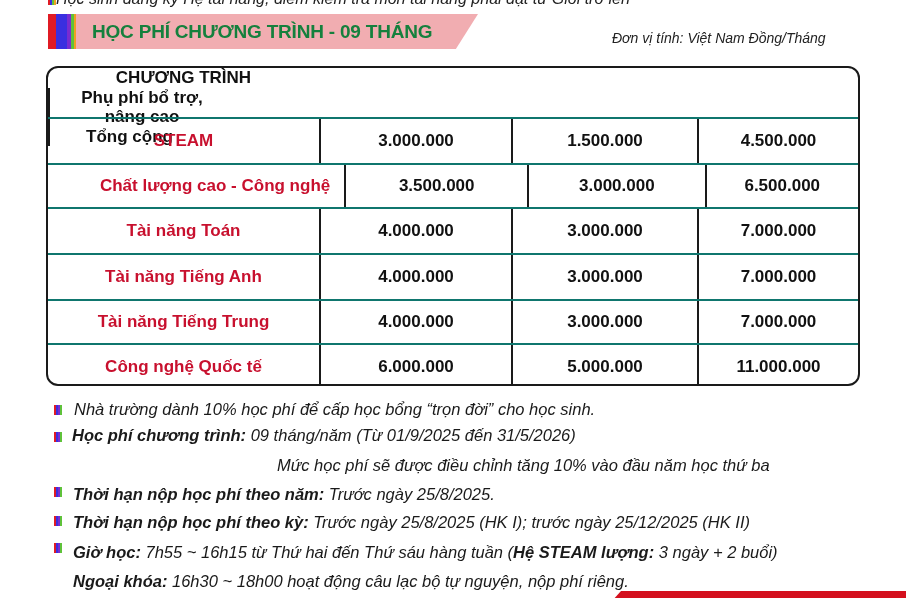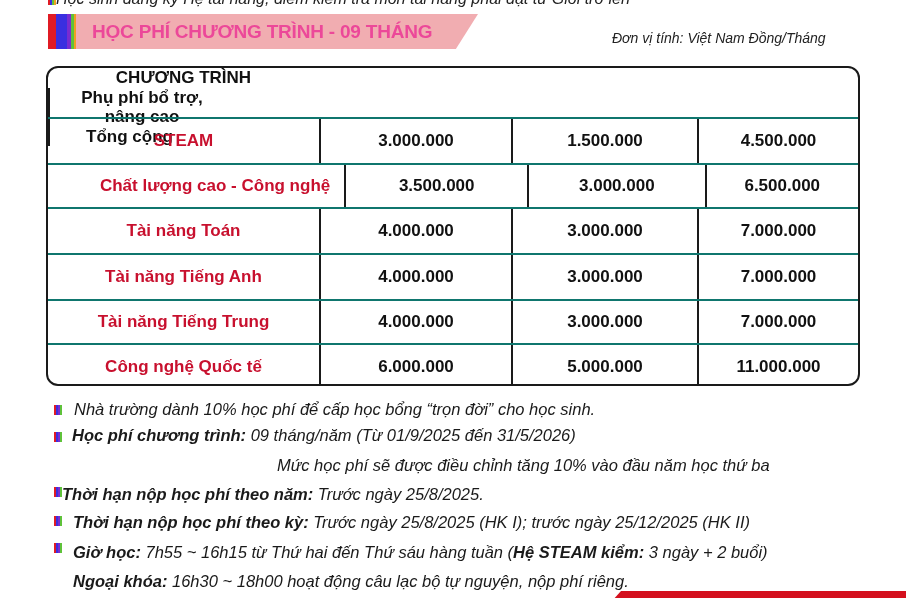--- a/index.html
+++ b/index.html
@@ -17,21 +17,21 @@
   }
   .banner-stripes { position: absolute; left: 0; top: 0; height: 35px; width: 30px; display: flex; }
   .banner-stripes span { display: block; height: 100%; }
   .banner-bg {
     position: absolute; left: 28px; top: 0; height: 35px; width: 402px;
     background: #f1adb1;
     clip-path: polygon(0 0, 100% 0, 94.5% 100%, 0 100%);
   }
   .banner-title {
     position: absolute; left: 44px; top: 7px; font-size: 19px; font-weight: bold;
-    color: #ec4899; letter-spacing: -0.2px; white-space: nowrap;
+    color: #15803d; letter-spacing: -0.2px; white-space: nowrap;
   }
   .unit-note {
     position: absolute; left: 612px; top: 30px; font-size: 14px; font-style: italic; color: #222;
   }
 
   .fee-table {
     position: absolute; left: 46px; top: 66px; width: 814px; height: 320px;
     border: 2px solid #1a1a1a; border-radius: 12px; overflow: hidden;
   }
   .row { position: absolute; left: 0; width: 100%; display: flex; border-top: 2px solid #0f766e; }
@@ -162,42 +162,42 @@
   <div class="note" style="left:277px;top:456px;">
     <span>Mức học phí sẽ được điều chỉnh tăng 10% vào đầu năm học thứ ba</span>
   </div>
 
   <span class="bullet" style="left:54px;top:487px;">
     <span style="background:#e01b24"></span>
       <span style="background:#3a2fe0"></span>
       <span style="background:#7a2bd0"></span>
       <span style="background:#5fc23a"></span>
   </span>
-  <div class="note" style="left:62px;top:485px;">
+  <div class="note" style="left:73px;top:485px;">
     <b>Thời hạn nộp học phí theo năm:</b><span> Trước ngày 25/8/2025.</span>
   </div>
 
   <span class="bullet" style="left:54px;top:516px;">
     <span style="background:#e01b24"></span>
       <span style="background:#3a2fe0"></span>
       <span style="background:#7a2bd0"></span>
       <span style="background:#5fc23a"></span>
   </span>
   <div class="note" style="left:73px;top:513px;">
     <b>Thời hạn nộp học phí theo kỳ:</b><span> Trước ngày 25/8/2025 (HK I); trước ngày 25/12/2025 (HK II)</span>
   </div>
 
   <span class="bullet" style="left:54px;top:543px;">
     <span style="background:#e01b24"></span>
       <span style="background:#3a2fe0"></span>
       <span style="background:#7a2bd0"></span>
       <span style="background:#5fc23a"></span>
   </span>
   <div class="note" style="left:73px;top:543px;">
-    <b>Giờ học:</b><span> 7h55 ~ 16h15 từ Thứ hai đến Thứ sáu hàng tuần (</span><b>Hệ STEAM kiểm:</b><span> 3 ngày + 2 buổi)</span>
+    <b>Giờ học:</b><span> 7h55 ~ 16h15 từ Thứ hai đến Thứ sáu hàng tuần (</span><b>Hệ STEAM lượng:</b><span> 3 ngày + 2 buổi)</span>
   </div>
 
   <div class="note" style="left:73px;top:572px;">
     <b>Ngoại khóa:</b><span> 16h30 ~ 18h00 hoạt động câu lạc bộ tự nguyện, nộp phí riêng.</span>
   </div>
 </div>
 
 <div class="red-bar"></div>
 
 </body></html>

